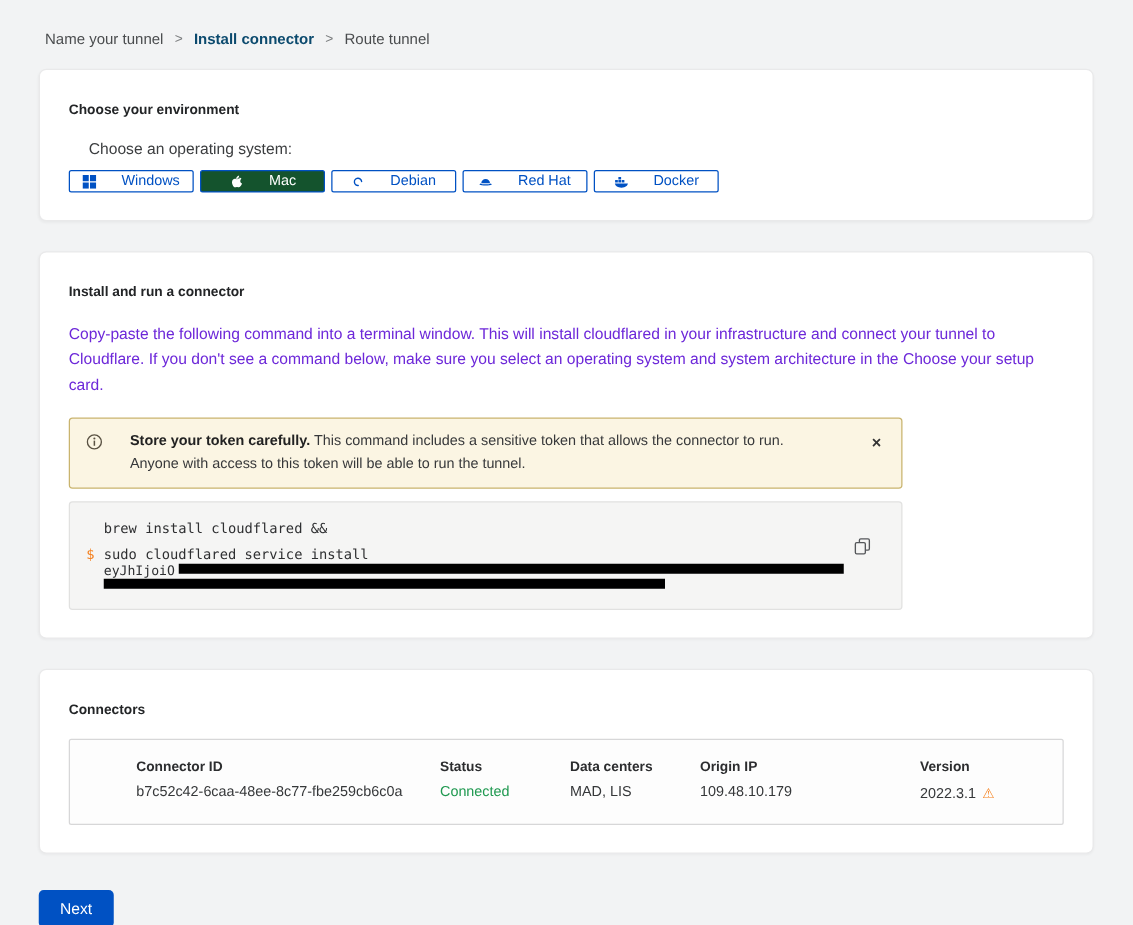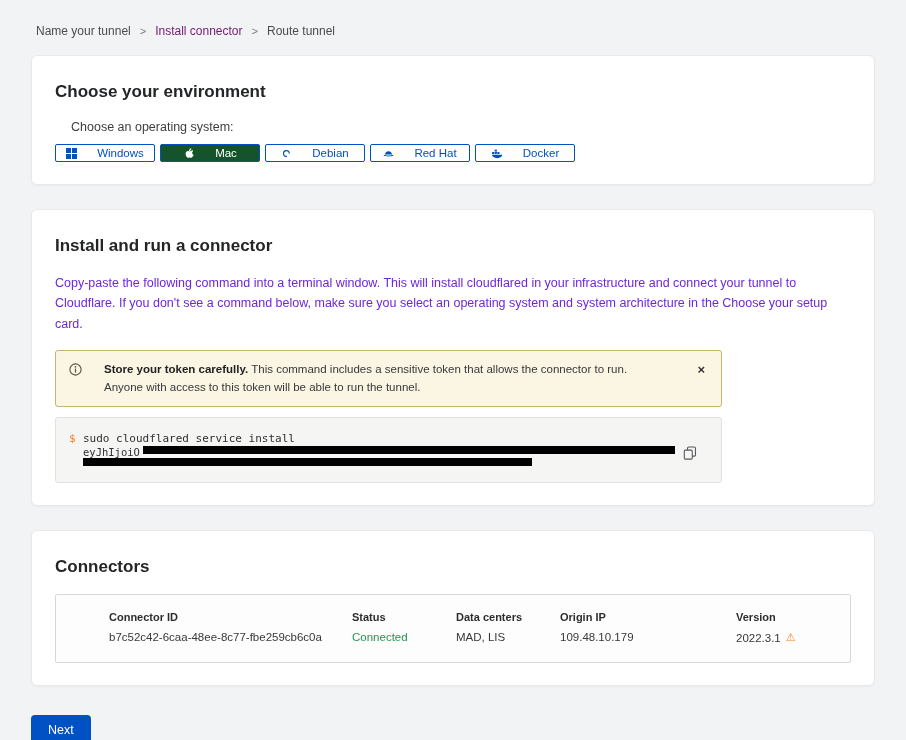--- a/index.html
+++ b/index.html
@@ -10,33 +10,33 @@
     color: #38393b;
     overflow: hidden;
   }
   
   .breadcrumb {
     display: flex; align-items: center; gap: 9px;
     padding: 24px 36px 17px 36px;
     font-size: 12px; color: #4a4c4e;
   }
   .breadcrumb .crumb { cursor: pointer; }
-  .breadcrumb .crumb.current { font-weight: normal; color: #701a75; }
+  .breadcrumb .crumb.current { font-weight: bold; color: #0c4a6e; }
   .breadcrumb .sep { color: #7a7c7e; font-size: 11px; }
   
   .content { margin: 0 31px; }
   .card {
     background: #fff;
     border: 1px solid #e9e9ea;
     border-radius: 6px;
     box-shadow: 0 1px 2px rgba(0,0,0,.04);
     padding: 26px 23px 22px 23px;
     margin-bottom: 24px;
   }
-  .card-title { font-size: 17px; font-weight: bold; color: #232527; }
+  .card-title { font-size: 11px; font-weight: bold; color: #232527; }
   
   .os-label { font-size: 12.5px; color: #3c3e40; margin: 18px 0 10px 16px; }
   .os-row { display: flex; gap: 5px; }
   .os-btn {
     display: flex; align-items: center; justify-content: center; gap: 20px;
     width: 100px; height: 18px;
     background: #fff; color: #0051c3;
     border: 1px solid #0051c3; border-radius: 2px;
     font-size: 11.5px; font-family: "Liberation Sans", sans-serif;
     cursor: pointer;
@@ -191,20 +191,24 @@
           <circle cx="6.5" cy="3.8" r=".85" fill="#5a5243"></circle>
         </svg>
       <span class="alert-text">
         <b>Store your token carefully.</b>
         <span>This command includes a sensitive token that allows the connector to run. Anyone with access to this token will be able to run the tunnel.</span>
       </span>
       <button class="alert-close">×</button>
     </div>
 
     <div class="codeblock">
+      <div class="code-line first">
+        <span class="gutter"></span>
+        <span>brew install cloudflared &amp;&amp;</span>
+      </div>
       <div class="code-line">
         <span class="gutter">$</span>
         <span>sudo cloudflared service install</span>
       </div>
       <div class="code-line code-token">
         <span class="gutter"></span>
         <span>eyJhIjoiO</span>
         <span class="redact redact-1"></span>
       </div>
       <div class="code-line code-token">

